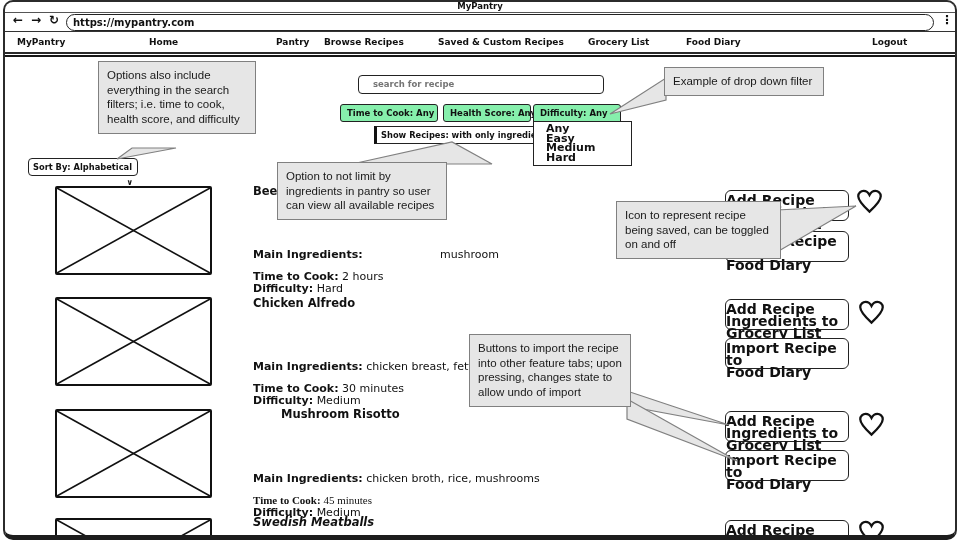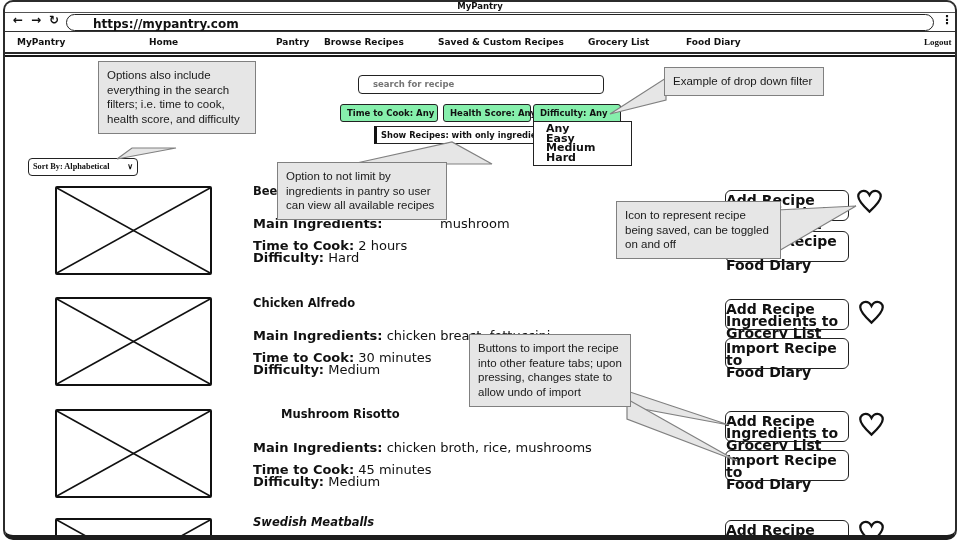--- a/index.html
+++ b/index.html
@@ -10,22 +10,22 @@
   
   #frame{position:absolute;left:3px;top:0px;right:3px;bottom:0px;border:2px solid #2b2b2b;
          border-bottom:5px solid #1d1d1d;border-radius:10px;pointer-events:none;z-index:60;}
 
   
   #win-title{left:0;right:0;top:1px;text-align:center;font-size:8.5px;font-weight:600;}
   #chrome-sep1{left:5px;right:5px;top:12px;height:0;border-top:1px solid #555;}
   #chrome-sep2{left:5px;right:5px;top:31px;height:0;border-top:1.5px solid #333;}
   .nav-btn{top:13px;font-size:12px;font-weight:700;}
   #urlbar{left:66px;top:14px;width:866px;height:15px;border:1.5px solid #222;border-radius:9px;}
-  #urlbar input{position:absolute;left:24px;top:1px;width:800px;border:none;outline:none;
-        font-family:"DejaVu Sans",sans-serif;font-size:12px;font-weight:700;color:#111;background:transparent;}
+  #urlbar input{position:absolute;left:4px;top:1px;width:800px;border:none;outline:none;
+        font-family:"DejaVu Sans",sans-serif;font-size:10px;font-weight:700;color:#111;background:transparent;}
   #kebab{left:941px;top:13px;font-size:12px;font-weight:700;}
 
   
   .navitem{top:37px;font-size:9px;font-weight:700;}
   #nav-sep1{left:5px;right:5px;top:52px;height:0;border-top:2px solid #2a2a2a;}
   #nav-sep2{left:5px;right:5px;top:55px;height:0;border-top:2.5px solid #151515;}
 
   
   #search-box{left:358px;top:75px;width:244px;height:17px;border:1.5px solid #222;border-radius:4px;}
   #search-box input{position:absolute;left:12px;top:2px;width:220px;border:none;outline:none;
@@ -36,28 +36,28 @@
   #filter-time{left:340px;top:104px;width:84px;}
   #filter-health{left:443px;top:104px;width:74px;}
   #filter-diff{left:533px;top:104px;width:74px;border-radius:3px 3px 0 0;}
   #filter-diff .chev{color:#3a7bd5;font-weight:700;}
   #diff-panel{left:533px;top:121px;width:85px;background:#fff;border:1.5px solid #222;z-index:30;
               font-size:11px;font-weight:600;padding:2px 0 3px 12px;line-height:9.5px;}
   #show-box{left:374px;top:126px;width:168px;height:16px;border:1.5px solid #222;border-left:3px solid #111;
             background:#fff;z-index:5;overflow:hidden;white-space:nowrap;font-size:8.3px;font-weight:600;
             line-height:16px;padding-left:4px;}
   #sort-box{left:28px;top:158px;width:100px;height:16px;border:1.5px solid #222;border-radius:4px;
-            background:#fff;font-size:8.3px;font-weight:600;line-height:16px;padding:0 4px;white-space:nowrap;z-index:6;font-family:Liberation Serif, serif;}
+            background:#fff;font-size:8.3px;font-weight:600;line-height:16px;padding:0 4px;white-space:nowrap;z-index:6;}
   #sort-box .chev{float:right;font-size:8px;}
 
   
   .imgph{left:55px;width:153px;height:85px;border:2px solid #111;border-radius:2px;background:#fff;}
   .imgph svg{display:block;width:100%;height:100%;}
   .rtitle{left:253px;font-size:11.5px;font-weight:700;}
-  .rline{left:253px;font-size:13px;white-space:nowrap;}
+  .rline{left:253px;font-size:11px;white-space:nowrap;margin-top:32px;}
   .rline .lbl{font-weight:700;}
   .rline .val{font-weight:500;}
   .ing{position:absolute;}
   .r1-ing-val{position:absolute;left:187px;top:0;white-space:nowrap;}
   .btn{left:725px;width:122px;height:26px;border:1.5px solid #222;border-radius:6px;background:#fff;
        font-size:14px;font-weight:600;text-align:left;line-height:12px;padding-top:3px;z-index:10;}
   .heart{z-index:10;}
 
   
   #tails{left:0;top:0;width:960px;height:540px;z-index:40;pointer-events:none;}
@@ -85,21 +85,21 @@
   <div class="abs" id="kebab">⋮</div>
   <div class="abs" id="chrome-sep2"></div>
 
   <div class="abs navitem" style="left:17px;">MyPantry</div>
   <div class="abs navitem" style="left:149px;">Home</div>
   <div class="abs navitem" style="left:239px;padding-left:37px;">Pantry</div>
   <div class="abs navitem" style="left:324px;">Browse Recipes</div>
   <div class="abs navitem" style="left:438px;">Saved &amp; Custom Recipes</div>
   <div class="abs navitem" style="left:588px;">Grocery List</div>
   <div class="abs navitem" style="left:686px;">Food Diary</div>
-  <div class="abs navitem" style="left:924px;font-family:Liberation Serif, serif;">Logout</div>
+  <div class="abs navitem" style="left:872px;">Logout</div>
   <div class="abs" id="nav-sep1"></div>
   <div class="abs" id="nav-sep2"></div>
 
   <div class="abs" id="search-box">
     <input placeholder="search for recipe" style="">
   </div>
   <div class="abs filter" id="filter-time">
     <span>Time to Cook: Any</span>
     <span class="chev">∨</span>
   </div>
@@ -189,21 +189,21 @@
     <svg viewBox="0 0 100 60" preserveAspectRatio="none">
         <line x1="0" y1="0" x2="100" y2="60" stroke="#111" stroke-width="1.6" vector-effect="non-scaling-stroke"></line>
         <line x1="100" y1="0" x2="0" y2="60" stroke="#111" stroke-width="1.6" vector-effect="non-scaling-stroke"></line>
       </svg>
   </div>
   <div class="abs rtitle" style="top:407px;margin-left:28px;">Mushroom Risotto</div>
   <div class="abs rline" style="top:440px;">
     <span class="lbl">Main Ingredients:</span>
     <span class="val">chicken broth, rice, mushrooms</span>
   </div>
-  <div class="abs rline" style="top:462px;">
+  <div class="abs rline" style="top:462px;font-family:Liberation Serif, serif;">
     <span class="lbl">Time to Cook:</span>
     <span class="val">45 minutes</span>
   </div>
   <div class="abs rline" style="top:474px;">
     <span class="lbl">Difficulty:</span>
     <span class="val">Medium</span>
   </div>
   <div class="abs btn" style="top:411px;">
     <div>Add Recipe Ingredients to</div>
     <div>Grocery List</div>

